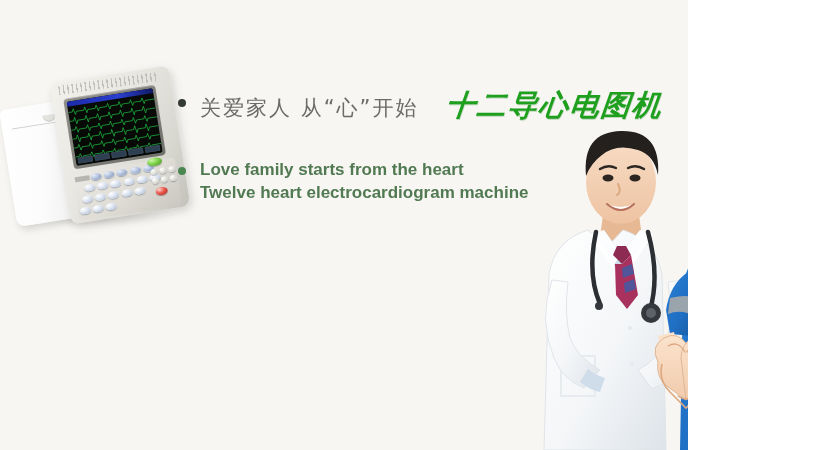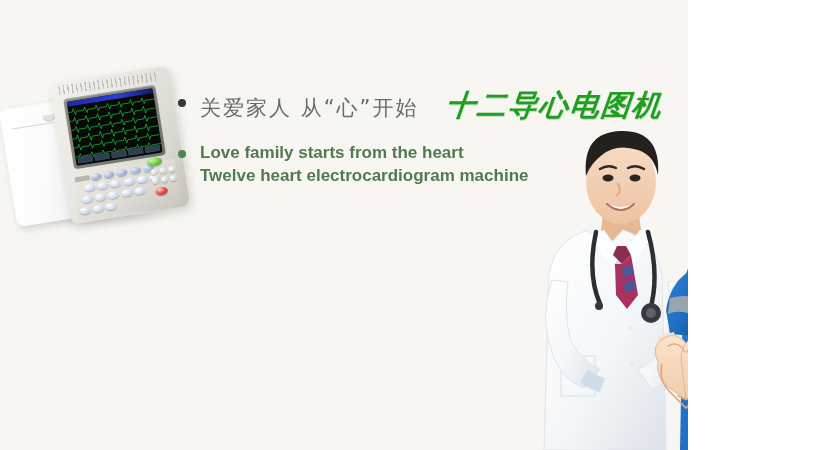--- a/index.html
+++ b/index.html
@@ -238,21 +238,21 @@
     font-size: 29px;
     font-weight: bold;
     font-style: italic;
     color: #1ea01e;
     letter-spacing: 2px;
     margin-left: 28px;
     transform: skewX(-6deg);
     text-shadow: 0.5px 0.5px 0 rgba(20,120,20,.25);
   }
 
-  #sub-block { margin-top: 15px; }
+  #sub-block { margin-top: 32px; }
   .subline {
     font-family: "Liberation Sans", sans-serif;
     font-size: 17px;
     font-weight: bold;
     color: #527a52;
     line-height: 23px;
     white-space: nowrap;
   }
 
   

